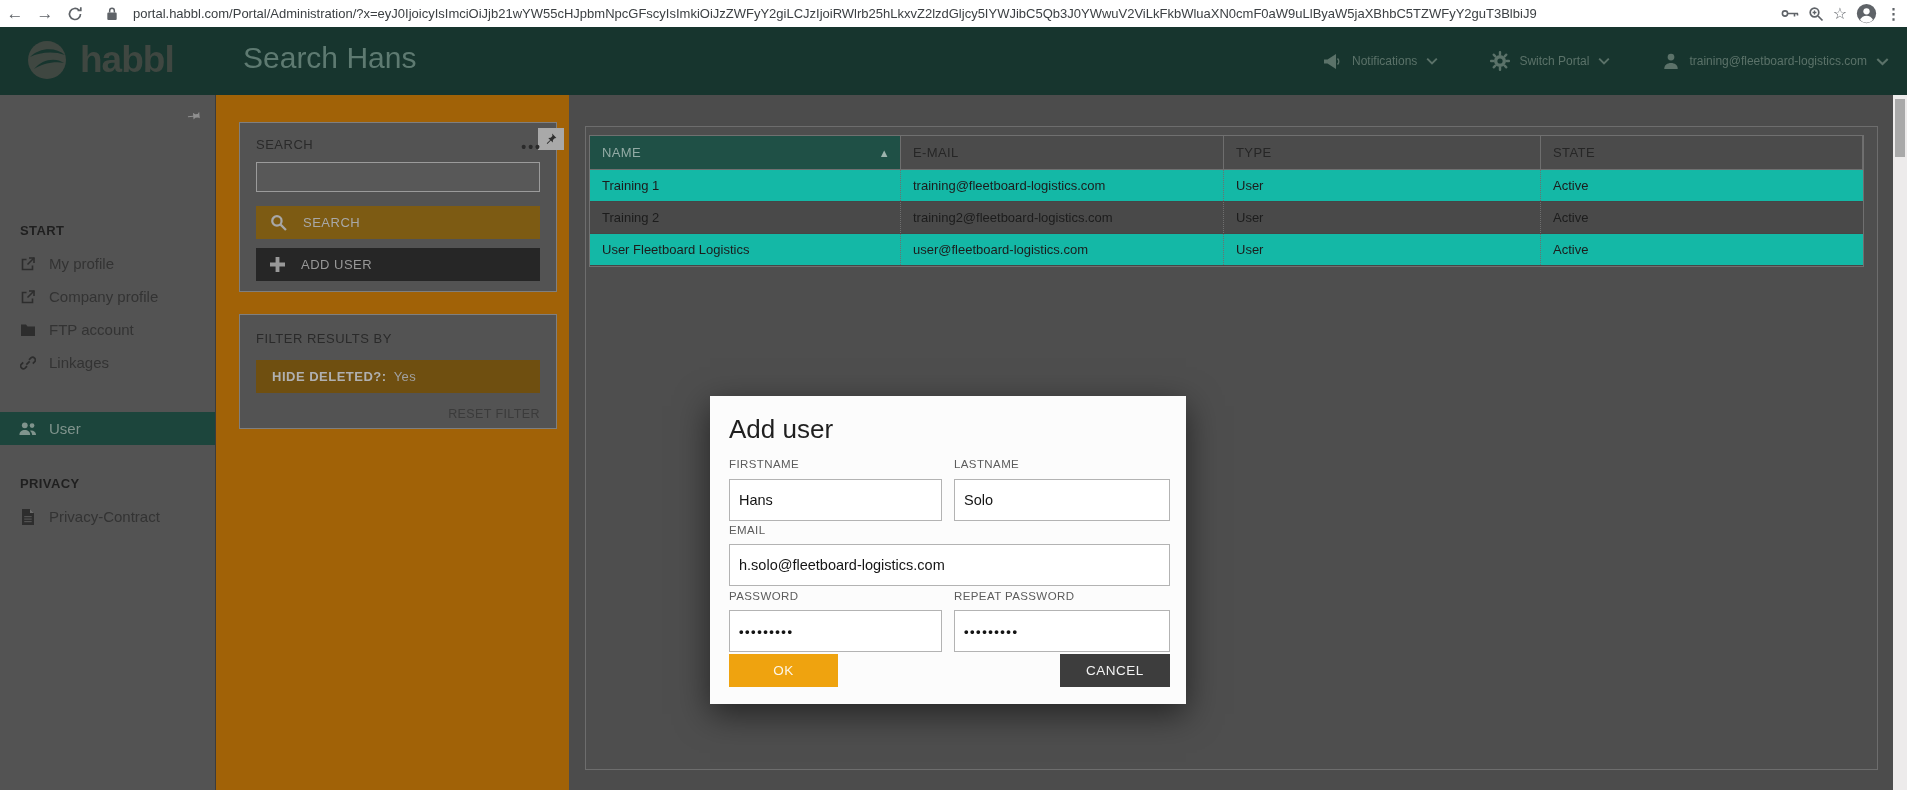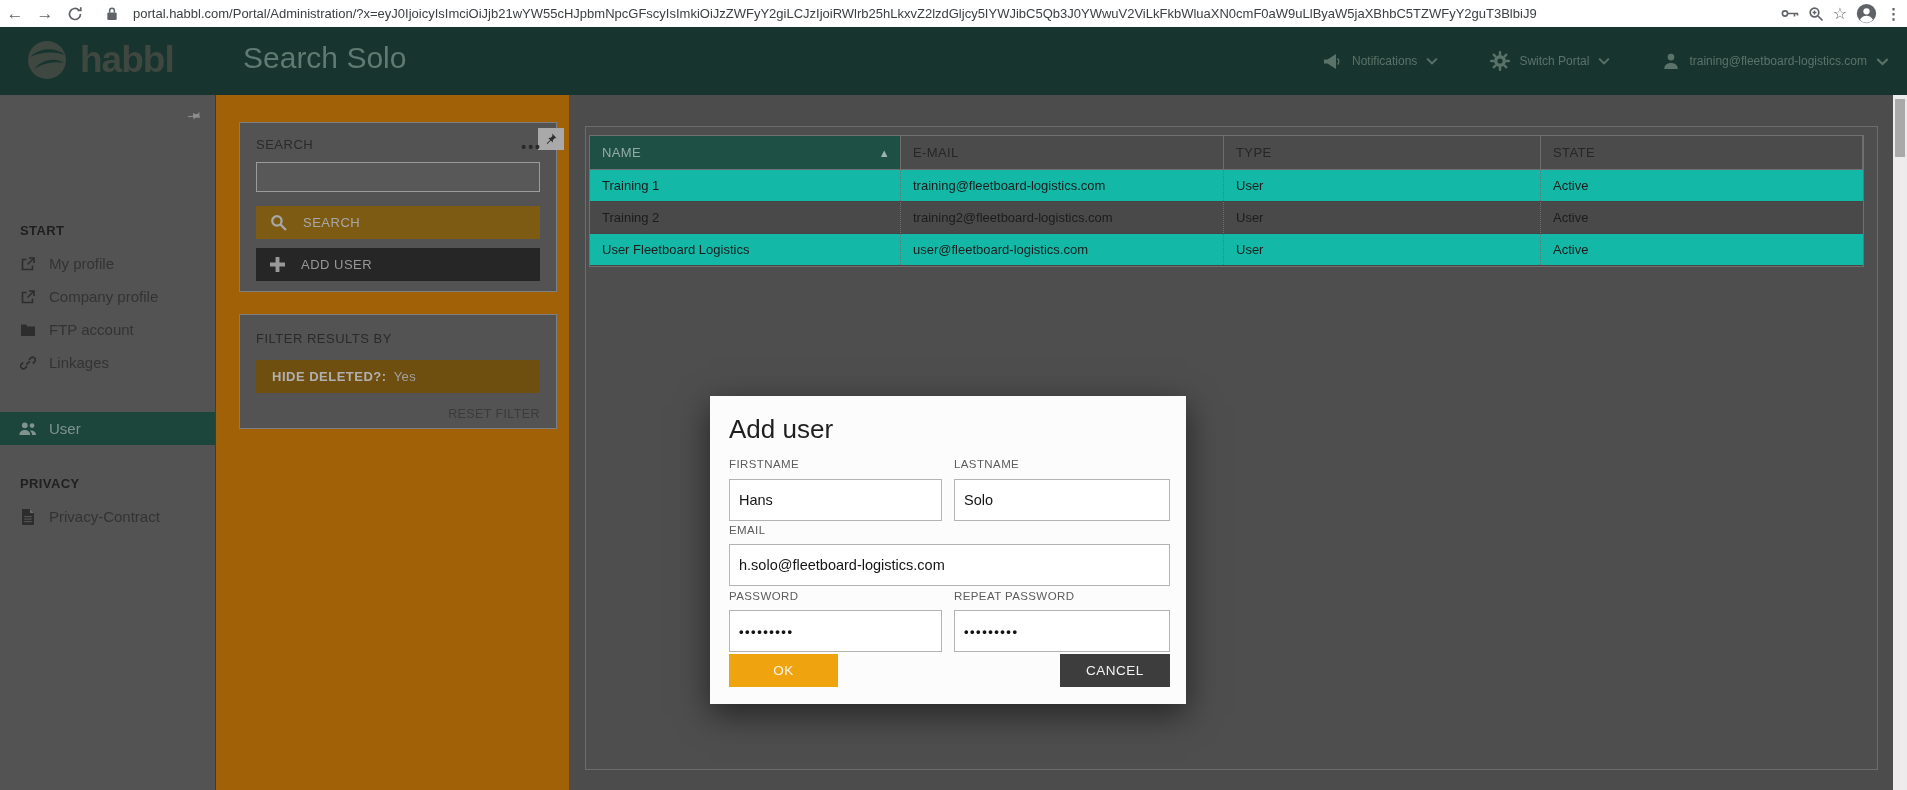--- a/index.html
+++ b/index.html
@@ -130,21 +130,21 @@
     <div id="logo">
       <span>
         <svg width="42" height="42" viewBox="0 0 42 42">
             <circle cx="21" cy="21" r="19" fill="#3f4741"></circle>
             <path d="M4 18 C14 8,30 8,39 16 C28 12,14 13,4 18z" fill="#17352e"></path>
             <path d="M8 30 C16 20,30 18,38 24 C28 22,16 25,8 30z" fill="#17352e"></path>
           </svg>
       </span>
       <span id="logo-text">habbl</span>
     </div>
-    <div id="page-title">Search Solo</div>
+    <div id="page-title">Search Hans</div>
     <div id="header-right">
       <div class="hdr-item">
         <span>
           <svg width="21" height="17" viewBox="0 0 21 17" fill="currentColor">
               <path d="M2 6.5h3.5L14 1v15L5.5 10.5H2z"></path>
               <path d="M15.5 5.5a4.3 4.3 0 0 1 0 6" stroke="currentColor" stroke-width="1.5" fill="none"></path>
             </svg>
         </span>
         <span>Notifications</span>
         <span>

